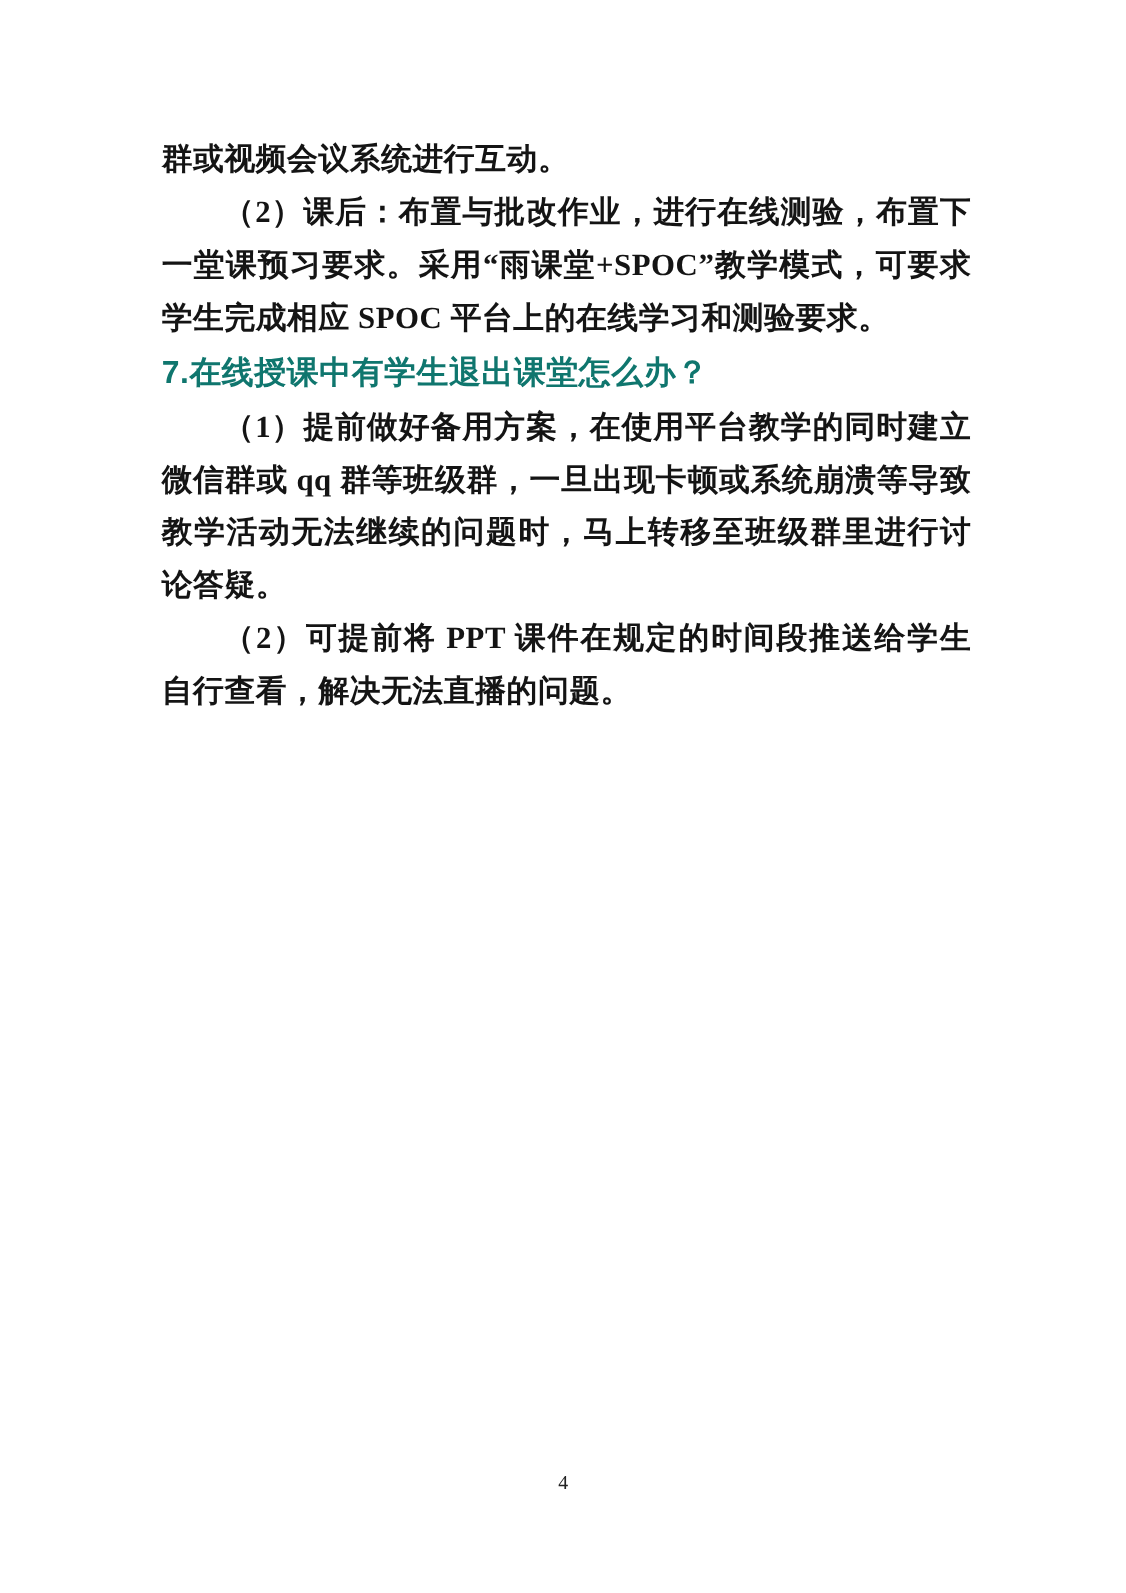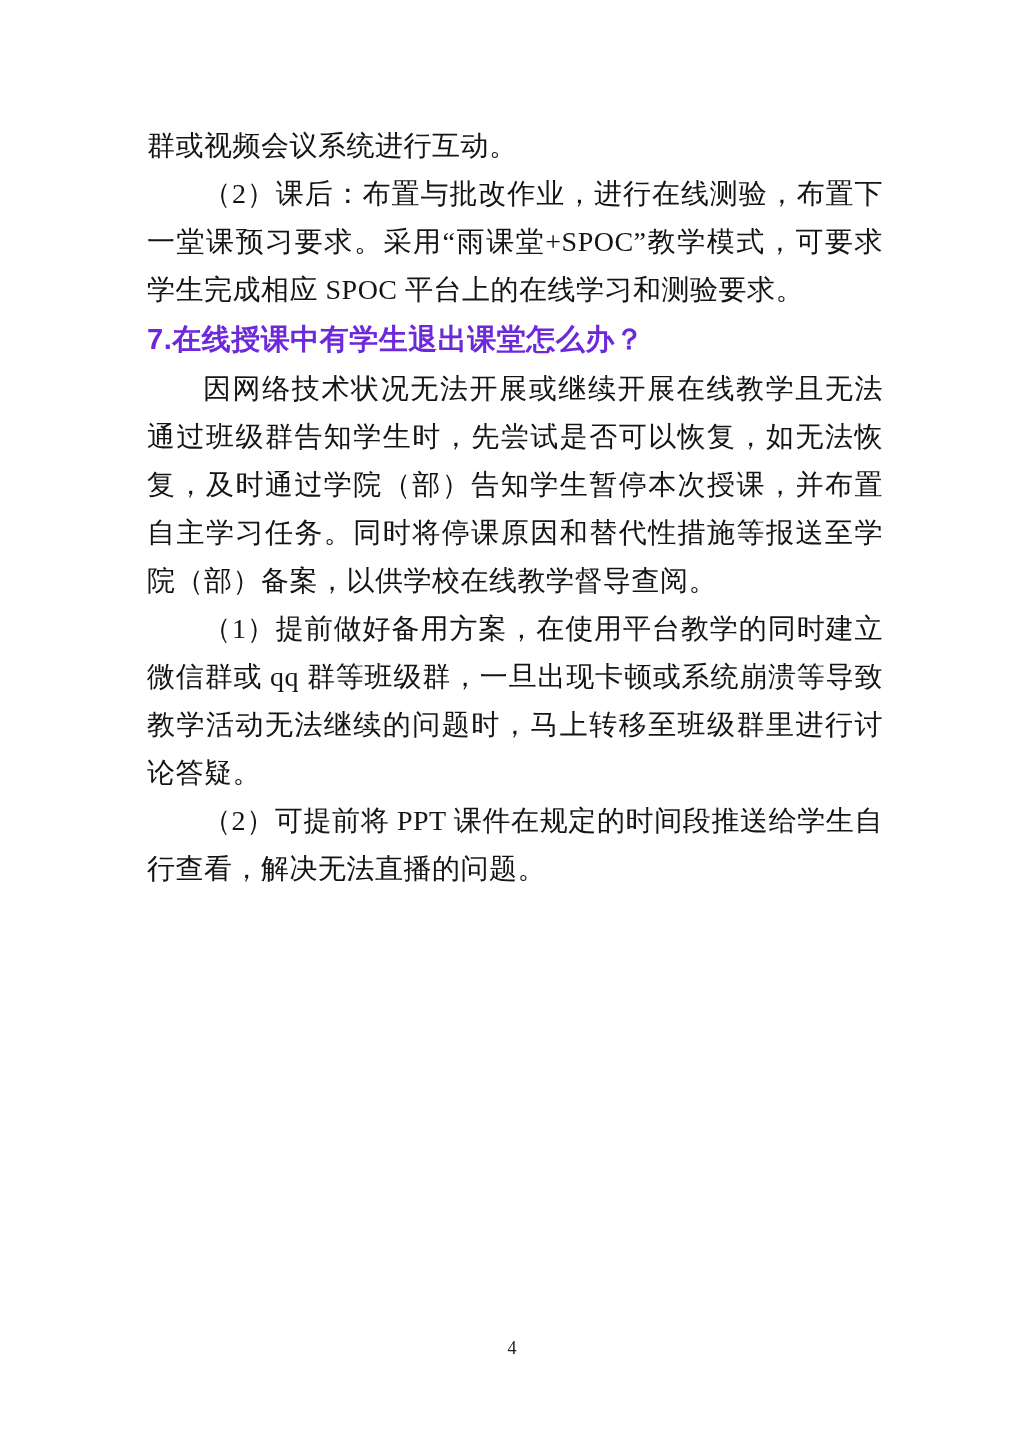--- a/index.html
+++ b/index.html
@@ -17,47 +17,47 @@
     width:736px;
   }
   .para{
     font-size:28px;
     line-height:48px;
     margin:0;
     text-align:justify;
     text-align-last:left;
     text-indent:2em;
     letter-spacing:0.5px;
+    font-weight:bold;
   }
   .para.no-indent{text-indent:0;}
   .heading{
     font-size:29px;
     line-height:49px;
     margin:1px 0;
     font-weight:bold;
     font-family:"Liberation Sans","DejaVu Sans",sans-serif;
-    color:#6d28d9;
+    color:#0f766e;
     text-align:justify;
     text-align-last:left;
     letter-spacing:0.5px;
   }
   .page-number{
     position:absolute;
     left:0;right:0;
     top:1338px;
     text-align:center;
     font-size:18px;
     color:#222;
   }
 </style>
 </head>
 <body>
 
 <div class="page">
   <p class="para no-indent">群或视频会议系统进行互动。</p>
   <p class="para">（2）课后：布置与批改作业，进行在线测验，布置下一堂课预习要求。采用“雨课堂+SPOC”教学模式，可要求学生完成相应 SPOC 平台上的在线学习和测验要求。</p>
   <h2 class="heading">7.在线授课中有学生退出课堂怎么办？</h2>
-  <p class="para">因网络技术状况无法开展或继续开展在线教学且无法通过班级群告知学生时，先尝试是否可以恢复，如无法恢复，及时通过学院（部）告知学生暂停本次授课，并布置自主学习任务。同时将停课原因和替代性措施等报送至学院（部）备案，以供学校在线教学督导查阅。</p>
   <p class="para">（1）提前做好备用方案，在使用平台教学的同时建立微信群或 qq 群等班级群，一旦出现卡顿或系统崩溃等导致教学活动无法继续的问题时，马上转移至班级群里进行讨论答疑。</p>
   <p class="para">（2）可提前将 PPT 课件在规定的时间段推送给学生自行查看，解决无法直播的问题。</p>
 </div>
 
 <div class="page-number">4</div>
 
 </body></html>

